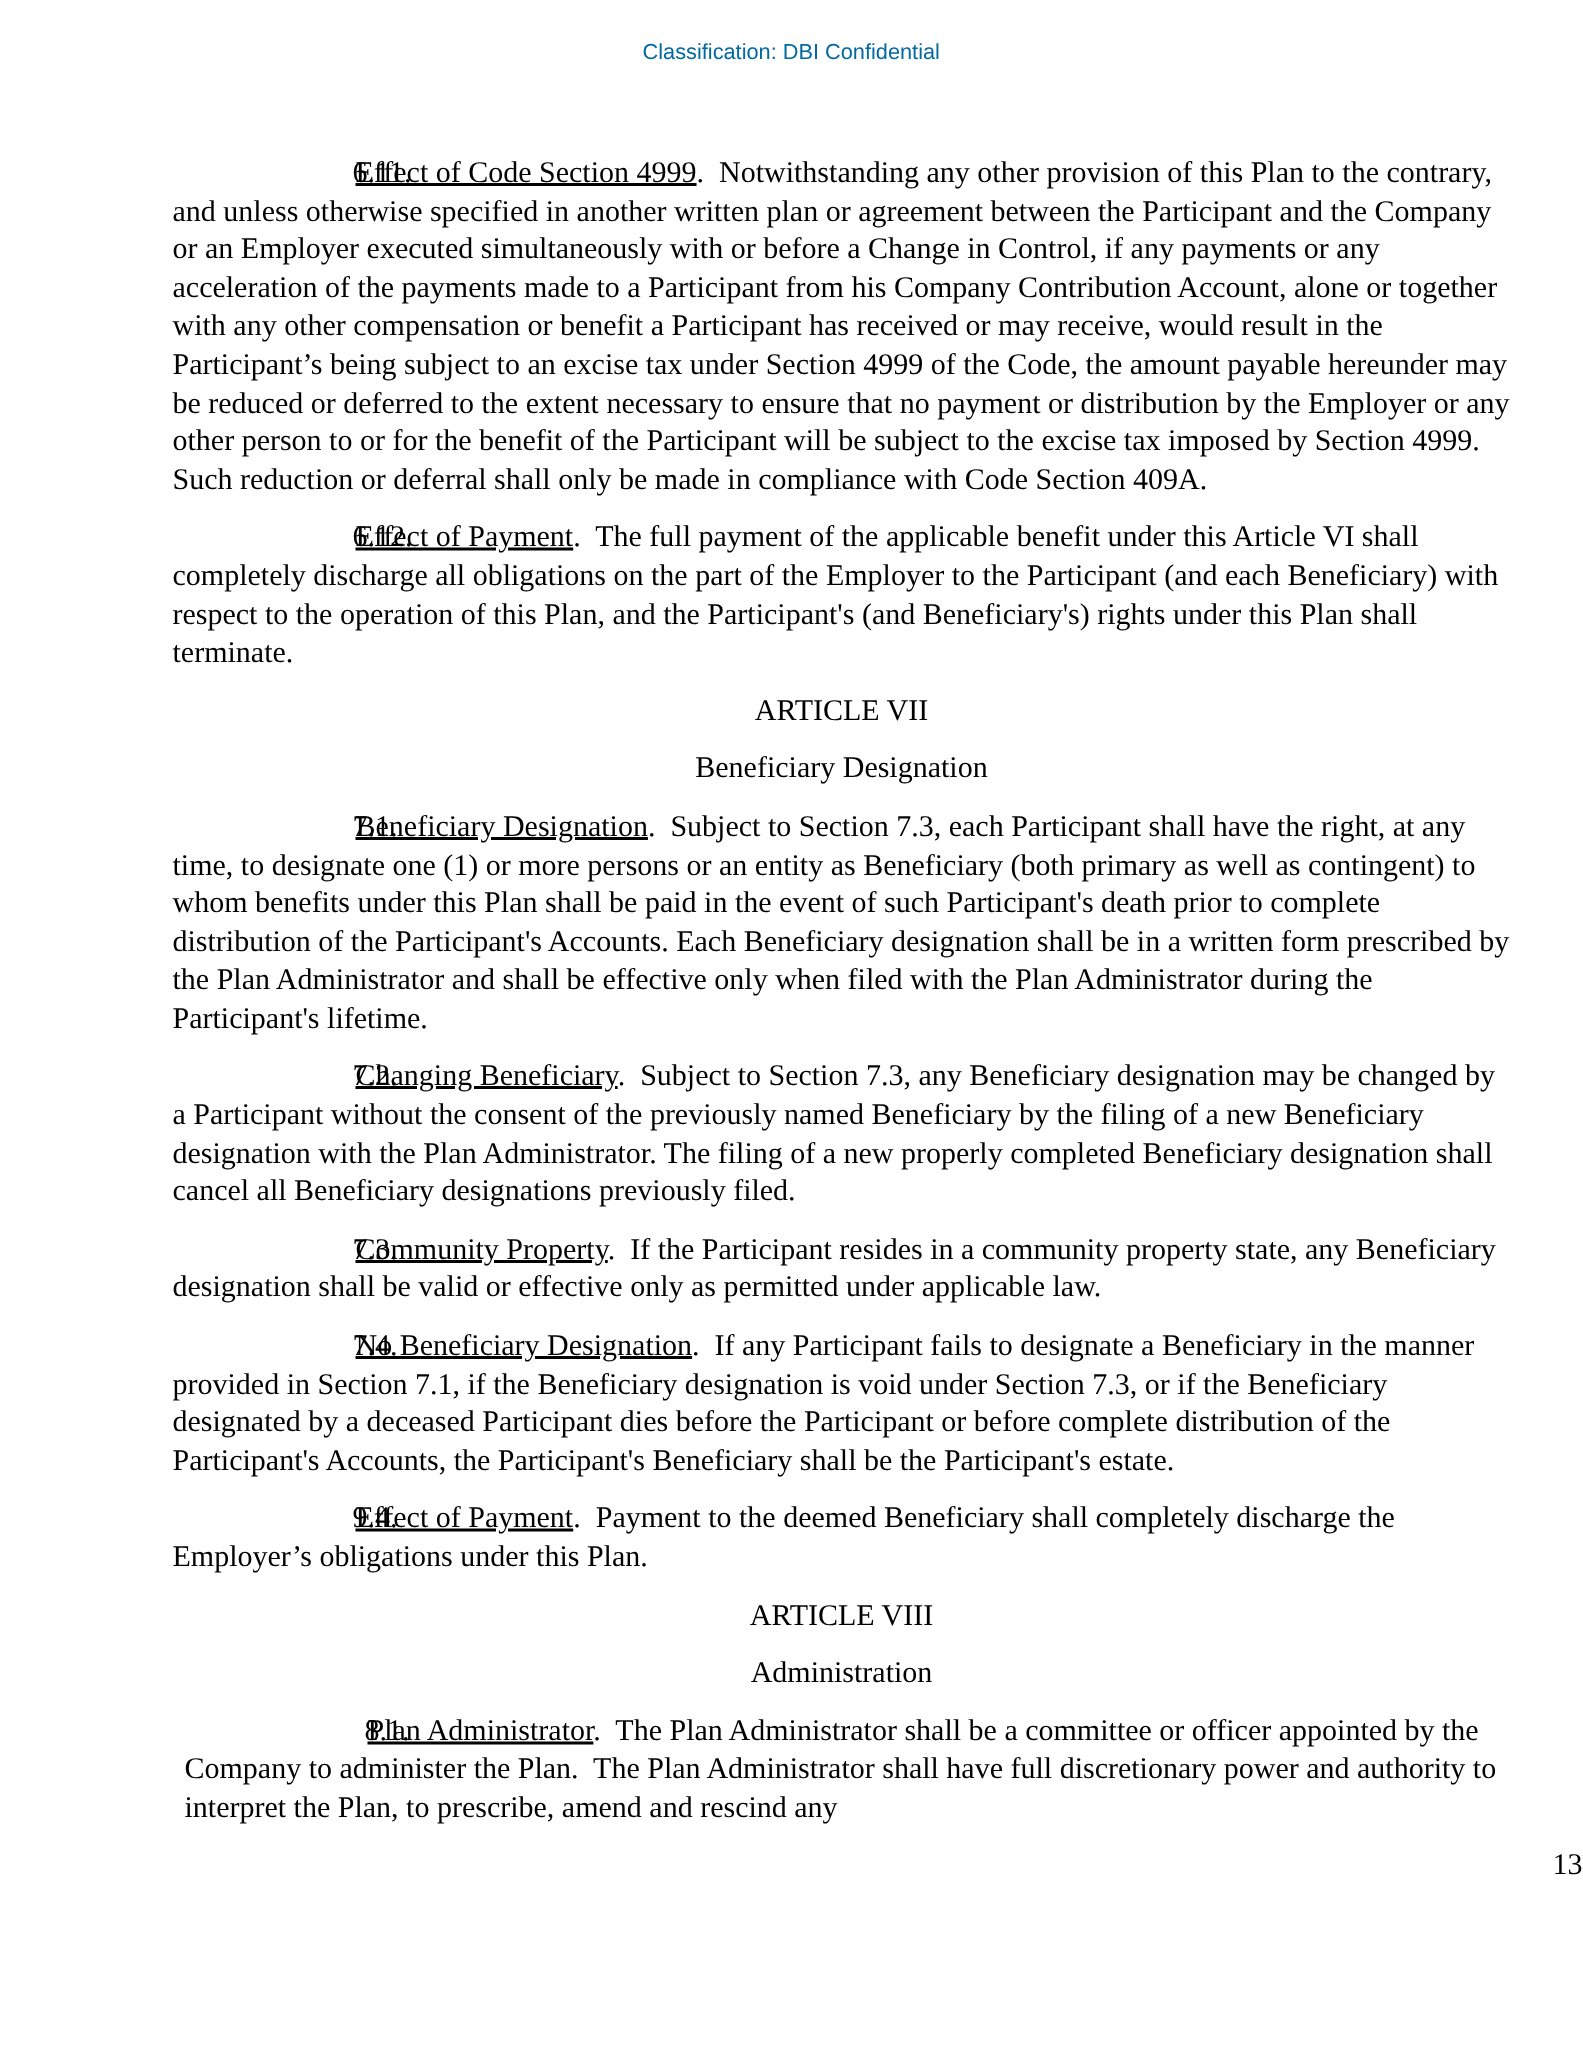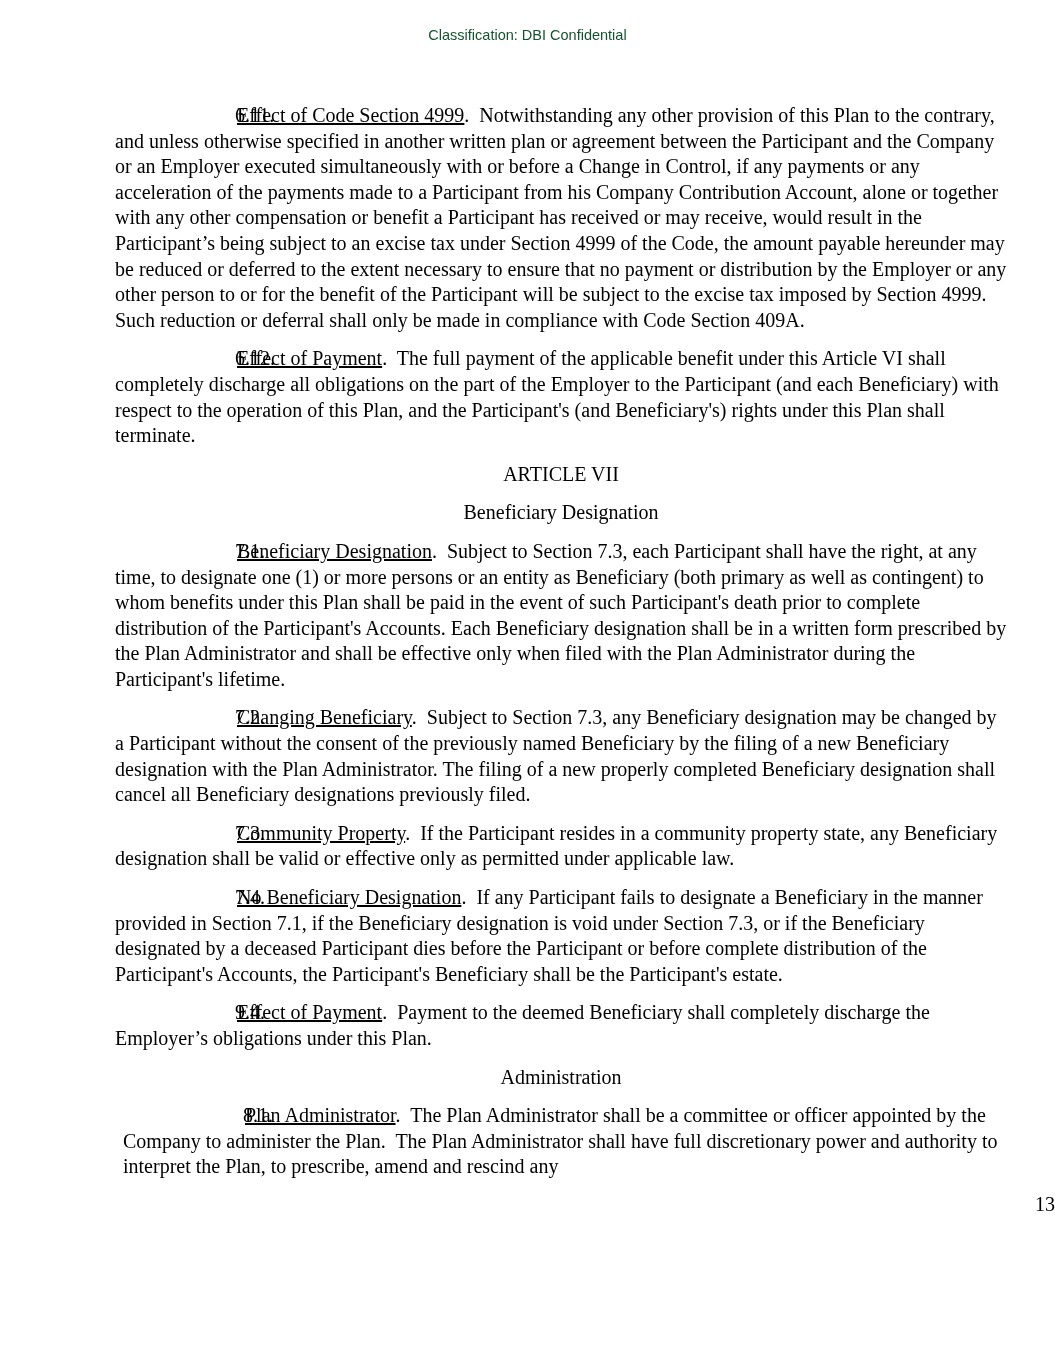--- a/index.html
+++ b/index.html
@@ -12,21 +12,21 @@
     height: 1365px;
     font-family: "Liberation Serif", serif;
     color: #000000;
     position: relative;
   }
   .classification {
     text-align: center;
     padding-top: 27px;
     font-family: "Liberation Sans", sans-serif;
     font-size: 14.5px;
-    color: #14532d;
+    color: #0369a1;
   }
   .content {
     margin: 60px 48px 0 115px;
     font-size: 20px;
     line-height: 25.6px;
     text-align: left;
   }
   p.para {
     margin: 0 0 13px 0;
     text-indent: 60px;
@@ -71,20 +71,21 @@
   <p class="para"><span class="num">7.1.</span><span class="sec-title">Beneficiary Designation</span><span>.&nbsp; Subject to Section 7.3, each Participant shall have the right, at any time, to designate one (1) or more persons or an entity as Beneficiary (both primary as well as contingent) to whom benefits under this Plan shall be paid in the event of such Participant's death prior to complete distribution of the Participant's Accounts. Each Beneficiary designation shall be in a written form prescribed by the Plan Administrator and shall be effective only when filed with the Plan Administrator during the Participant's lifetime.</span></p>
 
   <p class="para"><span class="num">7.2.</span><span class="sec-title">Changing Beneficiary</span><span>.&nbsp; Subject to Section 7.3, any Beneficiary designation may be changed by a Participant without the consent of the previously named Beneficiary by the filing of a new Beneficiary designation with the Plan Administrator. The filing of a new properly completed Beneficiary designation shall cancel all Beneficiary designations previously filed.</span></p>
 
   <p class="para"><span class="num">7.3.</span><span class="sec-title">Community Property</span><span>.&nbsp; If the Participant resides in a community property state, any Beneficiary designation shall be valid or effective only as permitted under applicable law.</span></p>
 
   <p class="para"><span class="num">7.4.</span><span class="sec-title">No Beneficiary Designation</span><span>.&nbsp; If any Participant fails to designate a Beneficiary in the manner provided in Section 7.1, if the Beneficiary designation is void under Section 7.3, or if the Beneficiary designated by a deceased Participant dies before the Participant or before complete distribution of the Participant's Accounts, the Participant's Beneficiary shall be the Participant's estate.</span></p>
 
   <p class="para"><span class="num">9.4.</span><span class="sec-title">Effect of Payment</span><span>.&nbsp; Payment to the deemed Beneficiary shall completely discharge the Employer’s obligations under this Plan.</span></p>
 
+  <div class="article-heading">ARTICLE VIII</div>
 
   <div class="article-subheading">Administration</div>
 
   <p class="para shifted"><span class="num">8.1.</span><span class="sec-title">Plan Administrator</span><span>.&nbsp; The Plan Administrator shall be a committee or officer appointed by the Company to administer the Plan.&nbsp; The Plan Administrator shall have full discretionary power and authority to interpret the Plan, to prescribe, amend and rescind any</span></p>
 
 </div>
 
 <div class="page-number">13</div>
 
 </body></html>

